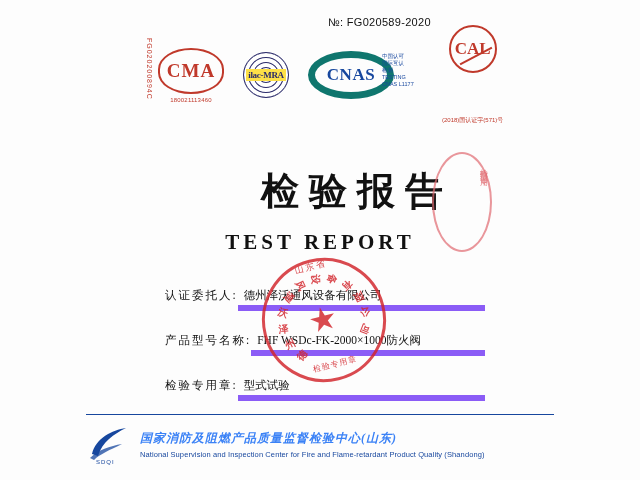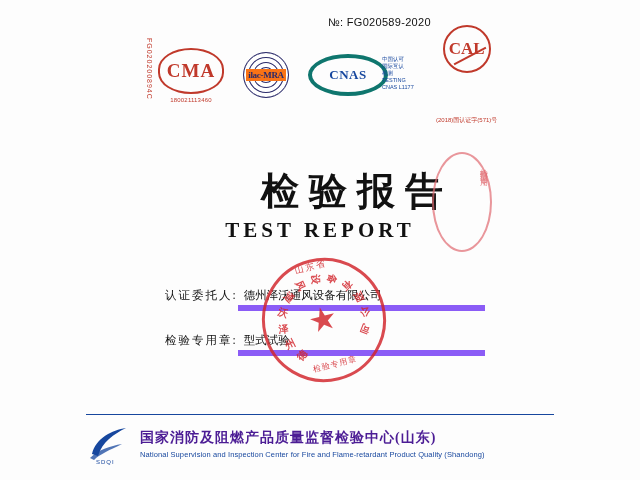--- a/index.html
+++ b/index.html
@@ -101,46 +101,46 @@
     height: 44px;
     border-radius: 50%;
     border: 1px solid #2a2a6a;
     box-shadow: inset 0 0 0 4px #fff, inset 0 0 0 5px #2a2a6a,
                 inset 0 0 0 9px #fff, inset 0 0 0 10px #2a2a6a,
                 inset 0 0 0 14px #fff, inset 0 0 0 15px #2a2a6a;
   }
   .ilac-text {
     position: relative;
     z-index: 2;
-    background: #f97316;
+    background: #fde047;
     padding: 1px 2px;
     font-size: 9px;
     font-weight: bold;
     color: #2a2a6a;
     font-family: "Liberation Serif", serif;
     letter-spacing: -0.3px;
   }
 
   
   .cnas-wrap {
     display: flex;
     flex-direction: column;
     align-items: center;
   }
   .cnas-oval {
     width: 72px;
     height: 34px;
-    border: 4px solid #0f766e;
+    border: 7px solid #0f766e;
     border-radius: 50%;
     display: flex;
     align-items: center;
     justify-content: center;
     color: #17479e;
     font-weight: bold;
-    font-size: 13px;
+    font-size: 17px;
     font-family: "Liberation Serif", serif;
     letter-spacing: 0.5px;
   }
   .cnas-side {
     position: absolute;
     left: 74px;
     top: 2px;
     font-size: 5.5px;
     line-height: 1.25;
     color: #17479e;
@@ -194,21 +194,21 @@
     text-align: center;
     font-size: 38px;
     font-weight: bold;
     letter-spacing: 10px;
     color: #111;
     font-family: "Liberation Serif", serif;
     padding-left: 37px;
   }
   .title-en {
     position: absolute;
-    top: 218px;
+    top: 230px;
     left: 0;
     width: 640px;
     text-align: center;
     font-size: 21px;
     font-weight: bold;
     letter-spacing: 4px;
     color: #111;
     font-family: "Liberation Serif", serif;
   }
 
@@ -355,25 +355,26 @@
   .sdqi-logo svg { display: block; }
   .sdqi-label {
     position: absolute;
     bottom: -1px;
     left: 10px;
     font-size: 6px;
     color: #17479e;
     letter-spacing: 1px;
   }
   .footer-cn {
-    font-size: 14px;
-    color: #4c1d95;
+    font-size: 12px;
+    color: #3b82f6;
     font-weight: bold;
     letter-spacing: 1px;
     font-family: "Liberation Serif", serif;
+    font-style: italic;
   }
   .footer-en {
     font-size: 7.5px;
     color: #17479e;
     letter-spacing: 0.1px;
     margin-top: 3px;
   }
 </style>
 </head>
 <body>
@@ -411,20 +412,24 @@
 
   </div>
 
   <div class="title-cn">检验报告</div>
   <div class="title-en">TEST REPORT</div>
 
   <div class="fields">
     <div class="field-row">
       <div class="field-label">认证委托人:</div>
       <div class="field-value">德州泽沃通风设备有限公司</div>
+    </div>
+    <div class="field-row">
+      <div class="field-label">产品型号名称:</div>
+      <div class="field-value">FHF WSDc-FK-2000×1000防火阀</div>
     </div>
     <div class="field-row">
       <div class="field-label">检验专用章:</div>
       <div class="field-value">型式试验</div>
     </div>
   </div>
 
   <div class="stamp-main">
     <div class="stamp-text-top">山东省</div>
     <div class="stamp-text-arc" id="stampArc">

